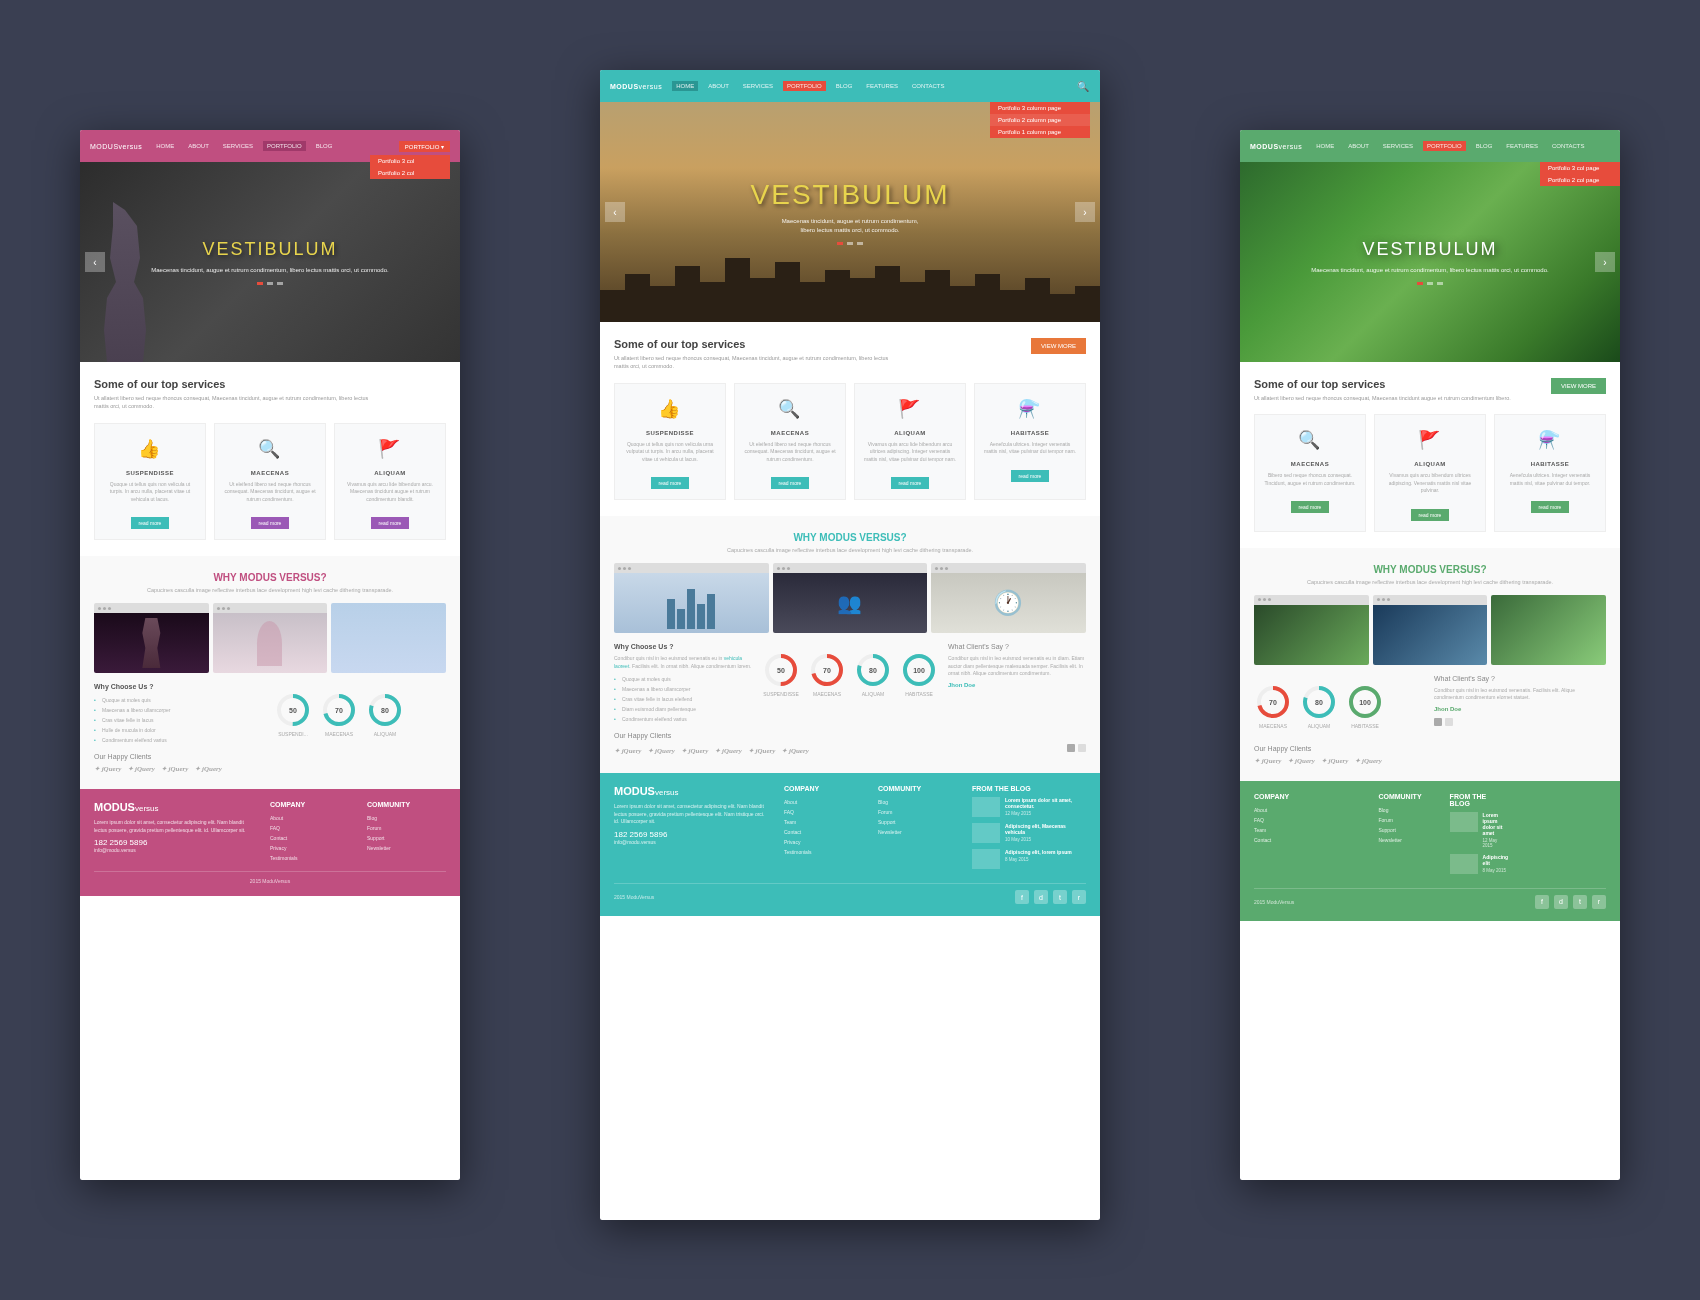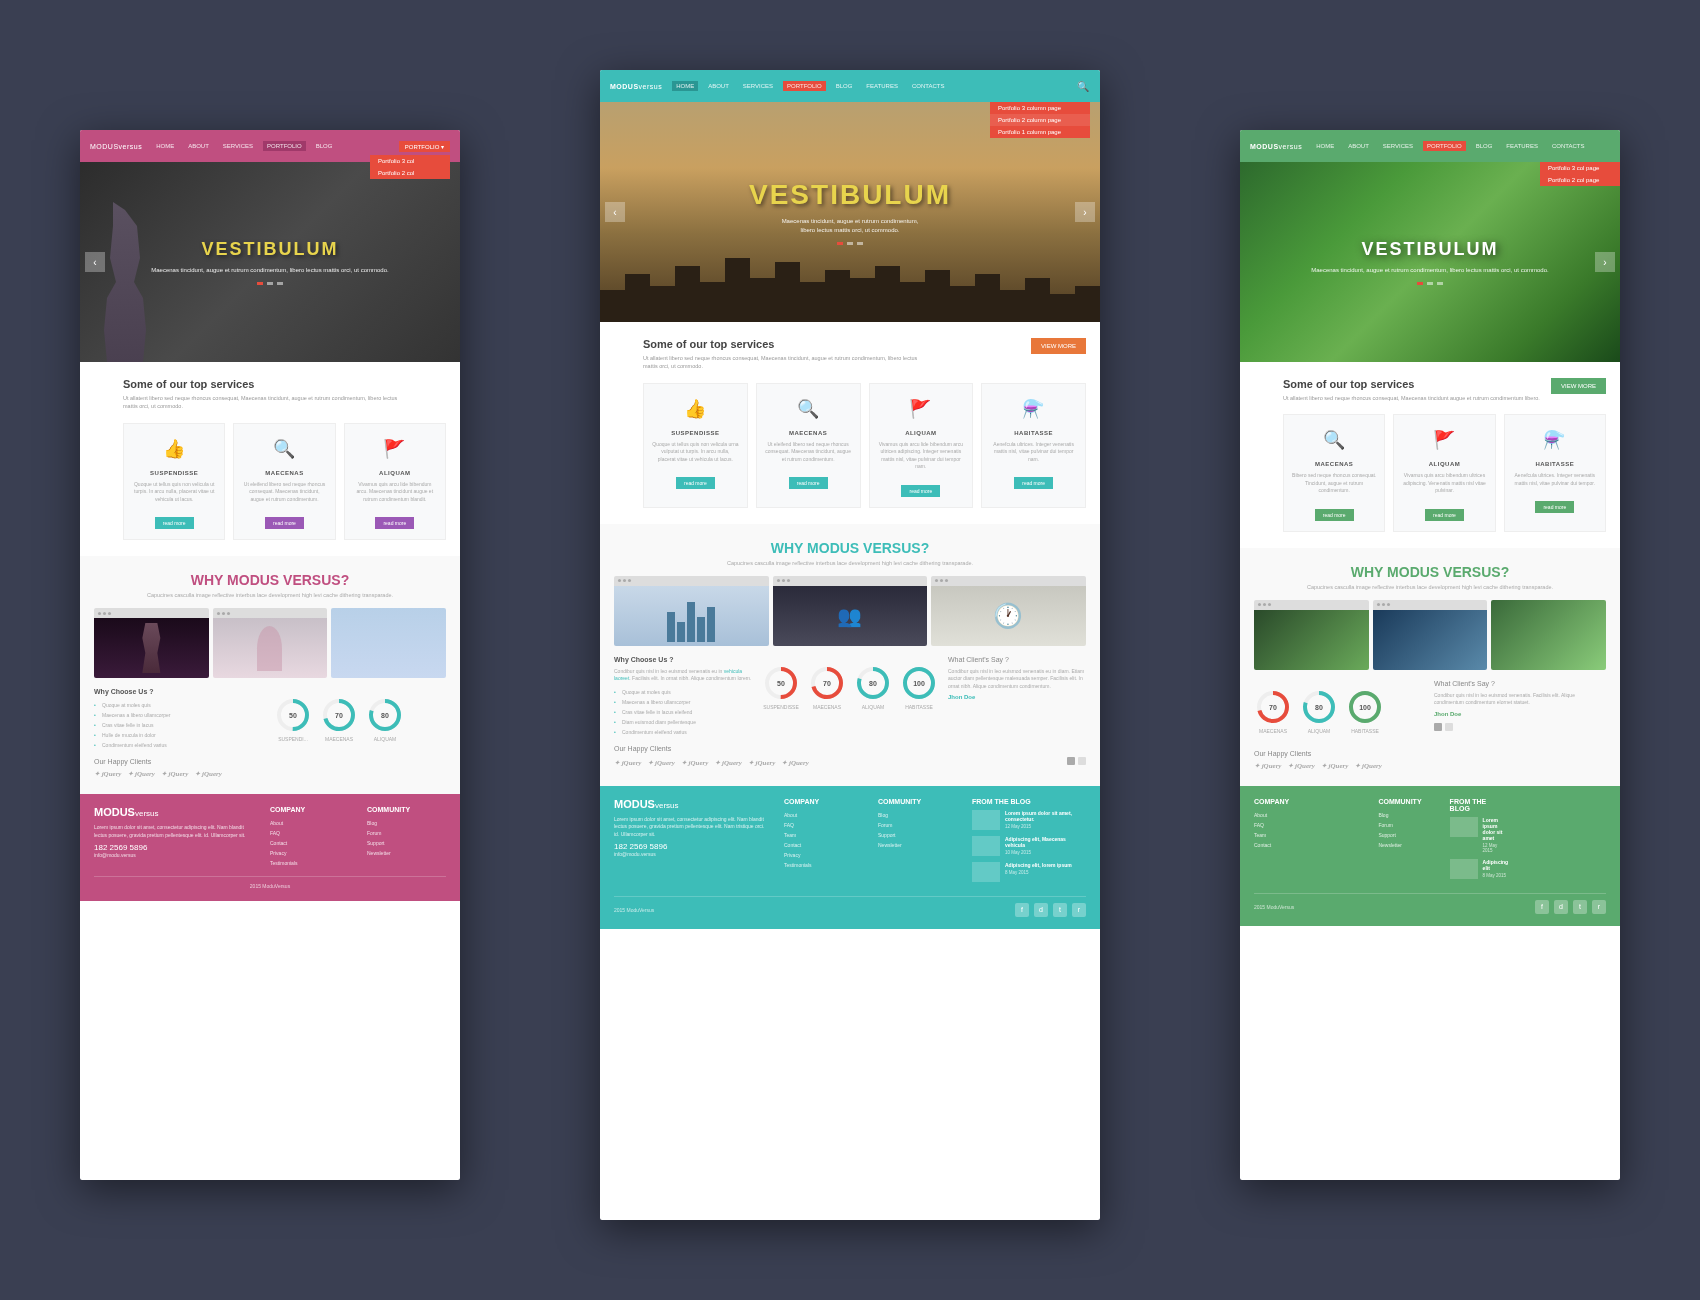--- a/index.html
+++ b/index.html
@@ -149,21 +149,21 @@
     .hero-overlay {
       position: absolute;
       top: 0; left: 0; right: 0; bottom: 0;
       display: flex;
       flex-direction: column;
       align-items: center;
       justify-content: center;
     }
     .hero-title {
       font-size: 22px;
-      font-weight: 700;
+      font-weight: 400;
       color: #fff;
       text-shadow: 2px 2px 4px rgba(0,0,0,0.5);
       letter-spacing: 2px;
       text-transform: uppercase;
     }
     .hero-title-sm {
       font-size: 18px;
     }
     .hero-subtitle {
       font-size: 6px;
@@ -202,21 +202,20 @@
       width: 6px;
       height: 3px;
       background: rgba(255,255,255,0.5);
     }
     .dot.active { background: #e74c3c; }
 
     
     .services-section {
       background: #fff;
       padding: 16px 14px;
-      margin-left: 29px;
     }
     .section-header {
       display: flex;
       align-items: flex-start;
       justify-content: space-between;
       margin-bottom: 12px;
     }
     .section-title {
       font-size: 11px;
       color: #444;
@@ -294,21 +293,21 @@
     }
     .btn-teal { background: #3dbdb8; }
     .btn-purple { background: #9b59b6; }
 
     
     .why-section {
       padding: 16px 14px;
       background: #f9f9f9;
     }
     .why-title {
-      font-size: 14px;
+      font-size: 10px;
       font-weight: bold;
       text-align: center;
       margin-bottom: 4px;
     }
     .why-title-pink { color: #c04f80; }
     .why-title-teal { color: #3dbdb8; }
     .why-title-green { color: #5aaa6e; }
     .why-desc {
       font-size: 5.5px;
       color: #aaa;

